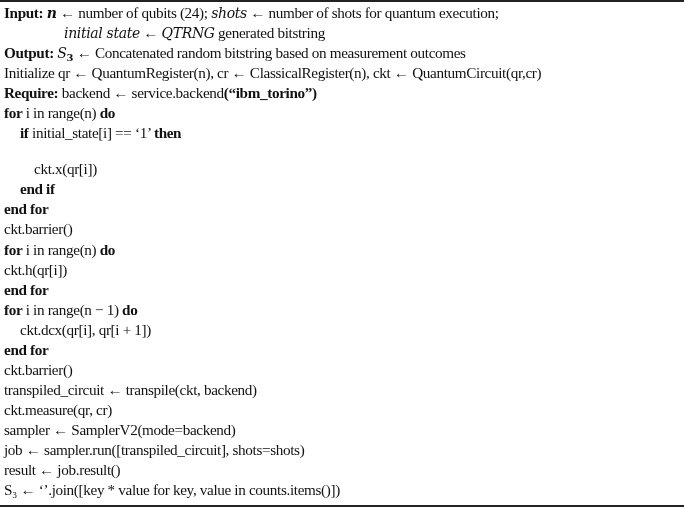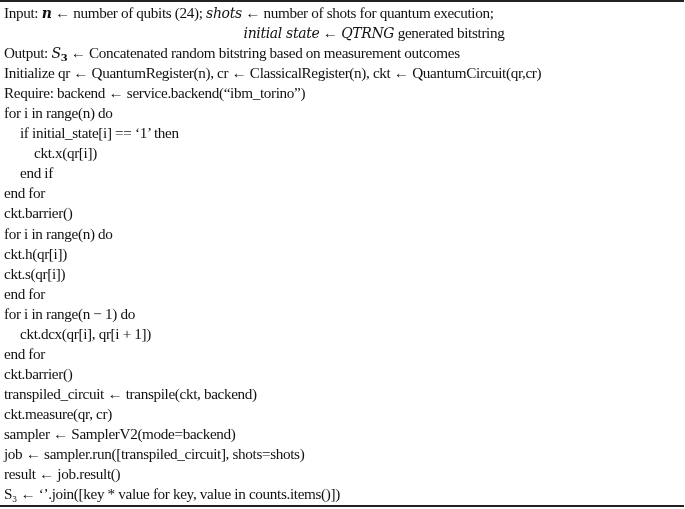--- a/index.html
+++ b/index.html
@@ -4,23 +4,23 @@
 <style>
   html, body { margin: 0; padding: 0; background: #ffffff; }
   body { width: 685px; height: 509px; overflow: hidden; position: relative;
          font-family: "Liberation Serif", "DejaVu Serif", serif; color: #111; }
   .rule { position: absolute; left: 0; width: 684px; height: 2px; background: #222; }
   .rule.top { top: 0px; }
   .rule.bottom { top: 505px; }
   .algo { position: absolute; left: 4px; top: 3px; width: 680px; }
   .line { height: 20.05px; line-height: 20px; font-size: 15.2px; white-space: nowrap; letter-spacing: -0.35px; }
   .ind1 { padding-left: 16px; }
-  .ind2 { padding-left: 30px; }
-  .indh { padding-left: 60px; text-align: center; }
-  .kw { font-weight: normal; }
+  .ind2 { padding-left: 30px; margin-top: 16px; }
+  .indh { padding-left: 60px; }
+  .kw { font-weight: bold; }
   .mi { font-family: "DejaVu Serif", serif; font-style: italic; font-size: 14px; }
   .mb { font-family: "DejaVu Serif", serif; font-style: italic; font-weight: bold; font-size: 14px; }
   .sub { font-size: 10px; vertical-align: -3px; font-style: normal; font-weight: bold; }
 </style>
 </head>
 <body>
 
 <div class="rule top"></div>
 
 <div class="algo">
@@ -41,21 +41,20 @@
     <span class="kw">Require:</span><span> backend ← service.backend</span><span class="kw">(“ibm_torino”)</span>
   </div>
   <div class="line"><span class="kw">for</span><span> i in range(n) </span><span class="kw">do</span></div>
   <div class="line ind1"><span class="kw">if</span><span> initial_state[i] == ‘1’ </span><span class="kw">then</span></div>
   <div class="line ind2"><span>ckt.x(qr[i])</span></div>
   <div class="line ind1"><span class="kw">end if</span></div>
   <div class="line"><span class="kw">end for</span></div>
   <div class="line"><span>ckt.barrier()</span></div>
   <div class="line"><span class="kw">for</span><span> i in range(n) </span><span class="kw">do</span></div>
   <div class="line"><span>ckt.h(qr[i])</span></div>
-  <div class="line"><span>ckt.s(qr[i])</span></div>
   <div class="line"><span class="kw">end for</span></div>
   <div class="line"><span class="kw">for</span><span> i in range(n − 1) </span><span class="kw">do</span></div>
   <div class="line ind1"><span>ckt.dcx(qr[i], qr[i + 1])</span></div>
   <div class="line"><span class="kw">end for</span></div>
   <div class="line"><span>ckt.barrier()</span></div>
   <div class="line"><span>transpiled_circuit ← transpile(ckt, backend)</span></div>
   <div class="line"><span>ckt.measure(qr, cr)</span></div>
   <div class="line"><span>sampler ← SamplerV2(mode=backend)</span></div>
   <div class="line"><span>job ← sampler.run([transpiled_circuit], shots=shots)</span></div>
   <div class="line"><span>result ← job.result()</span></div>

